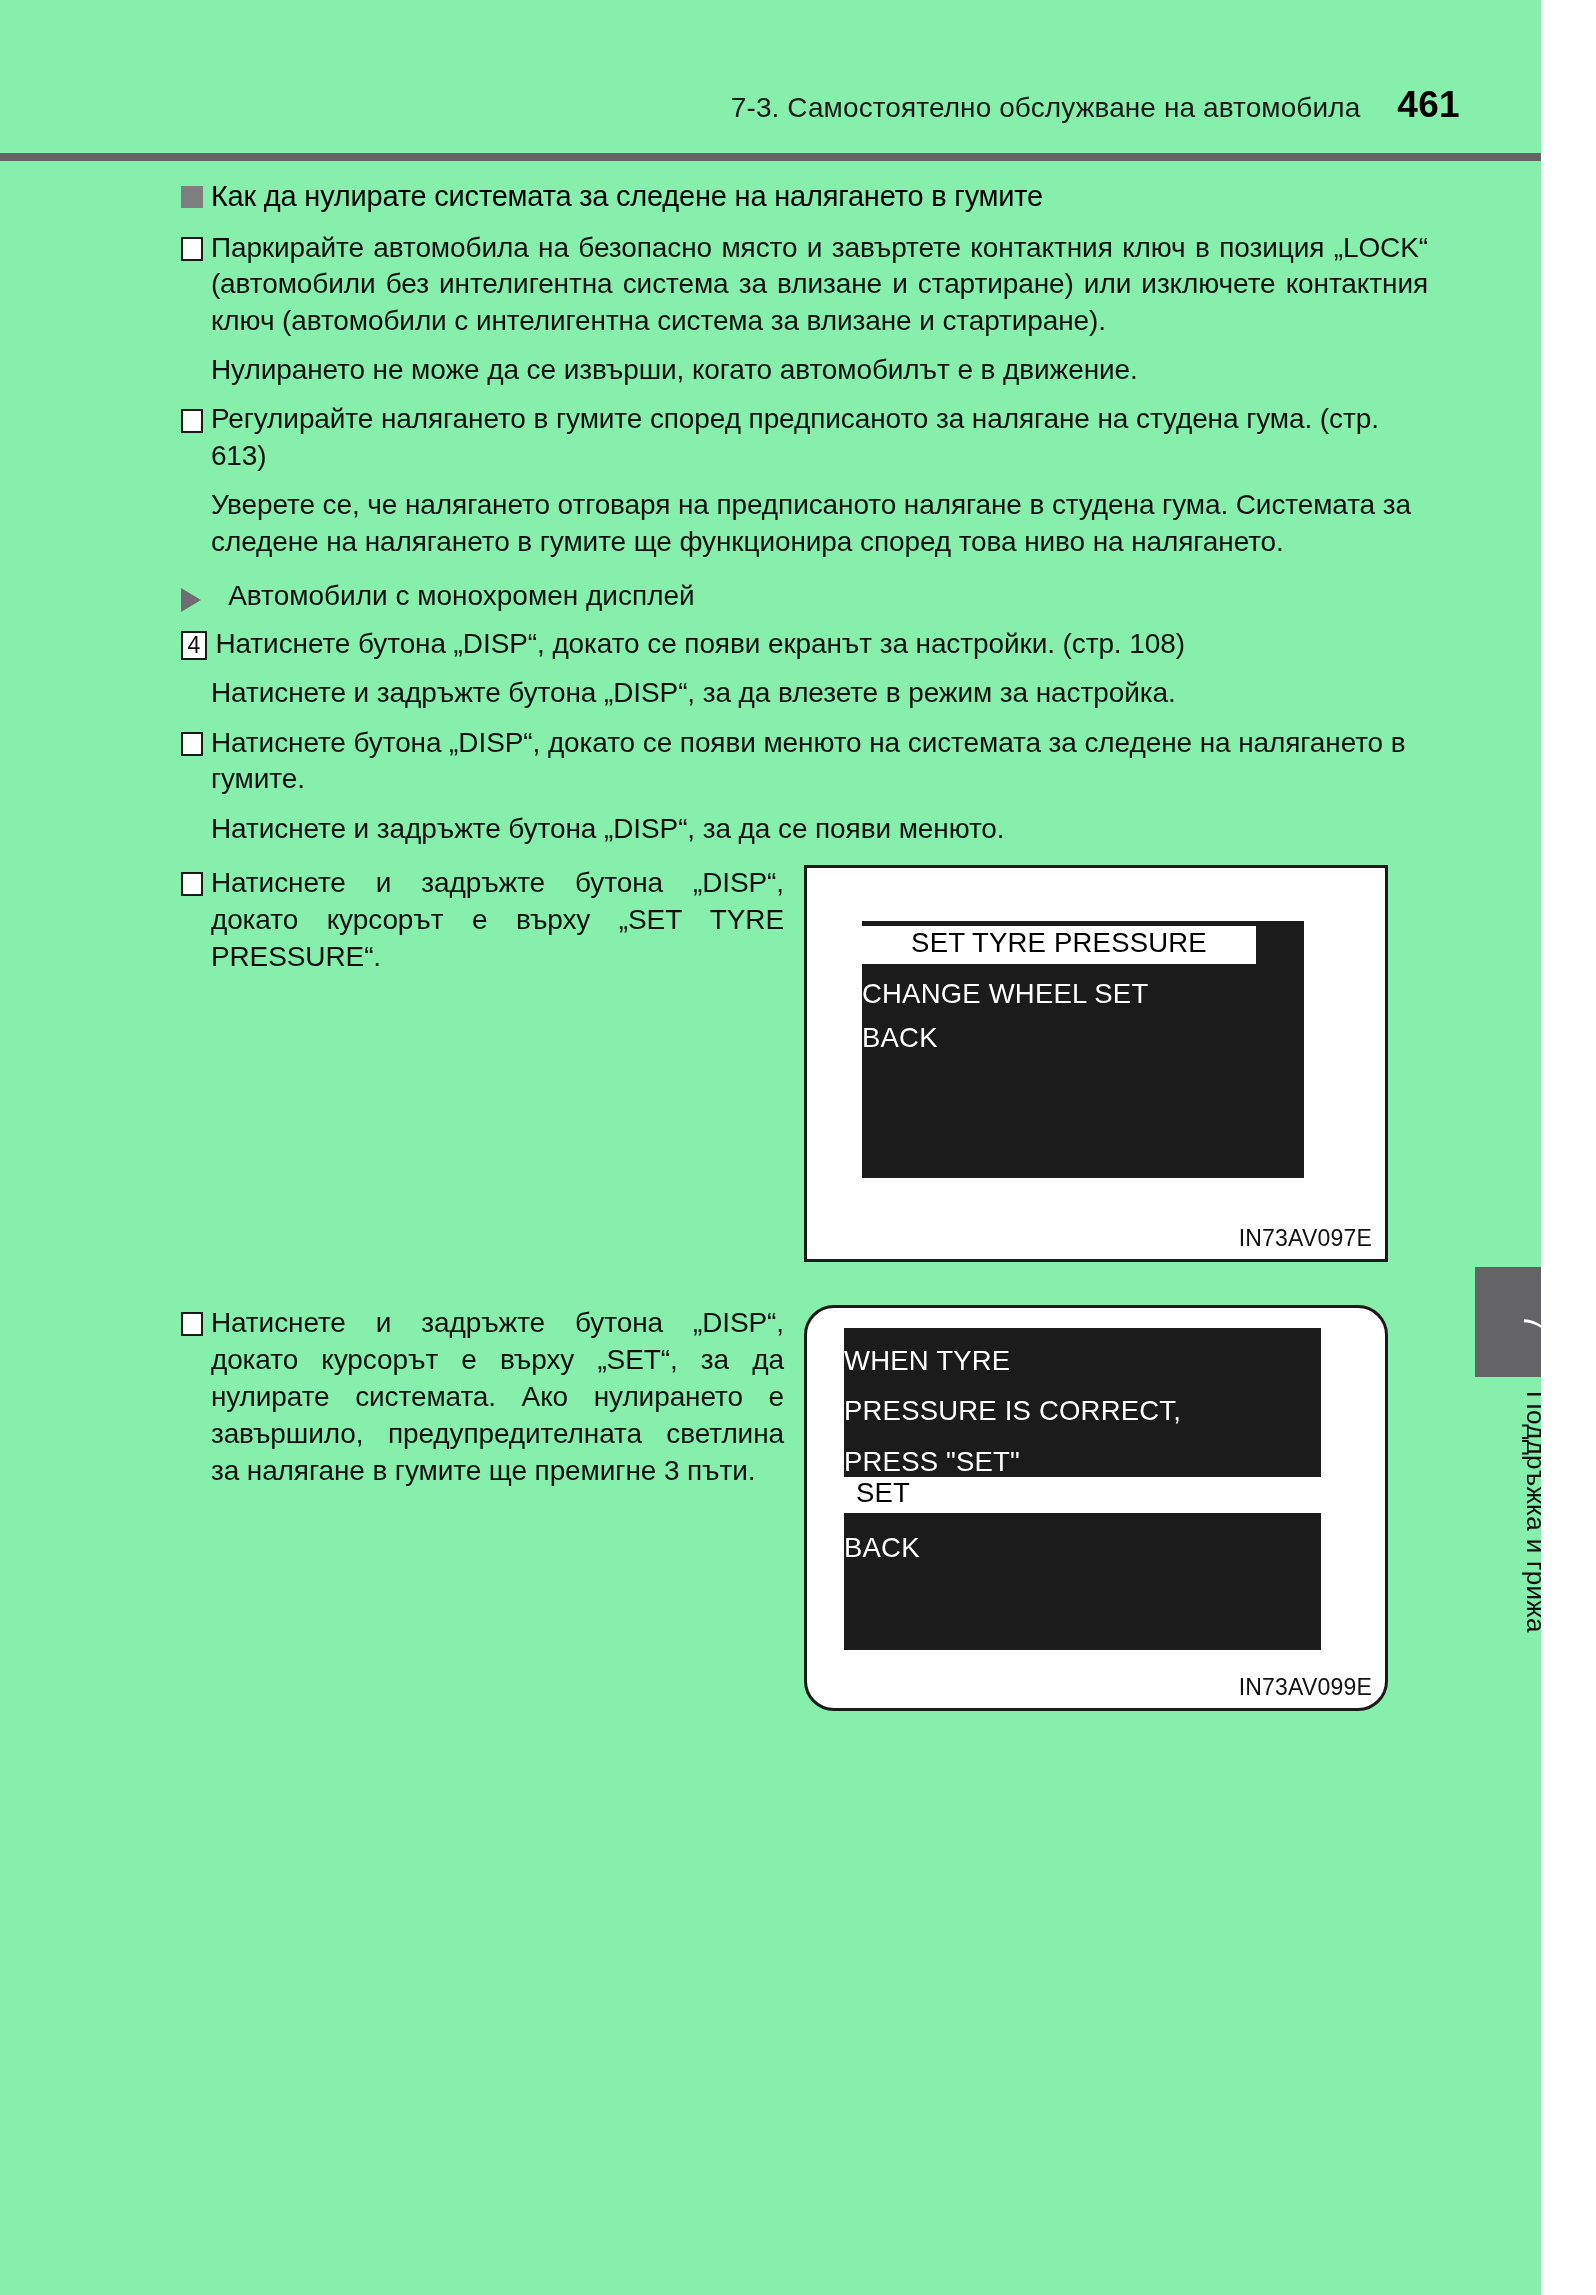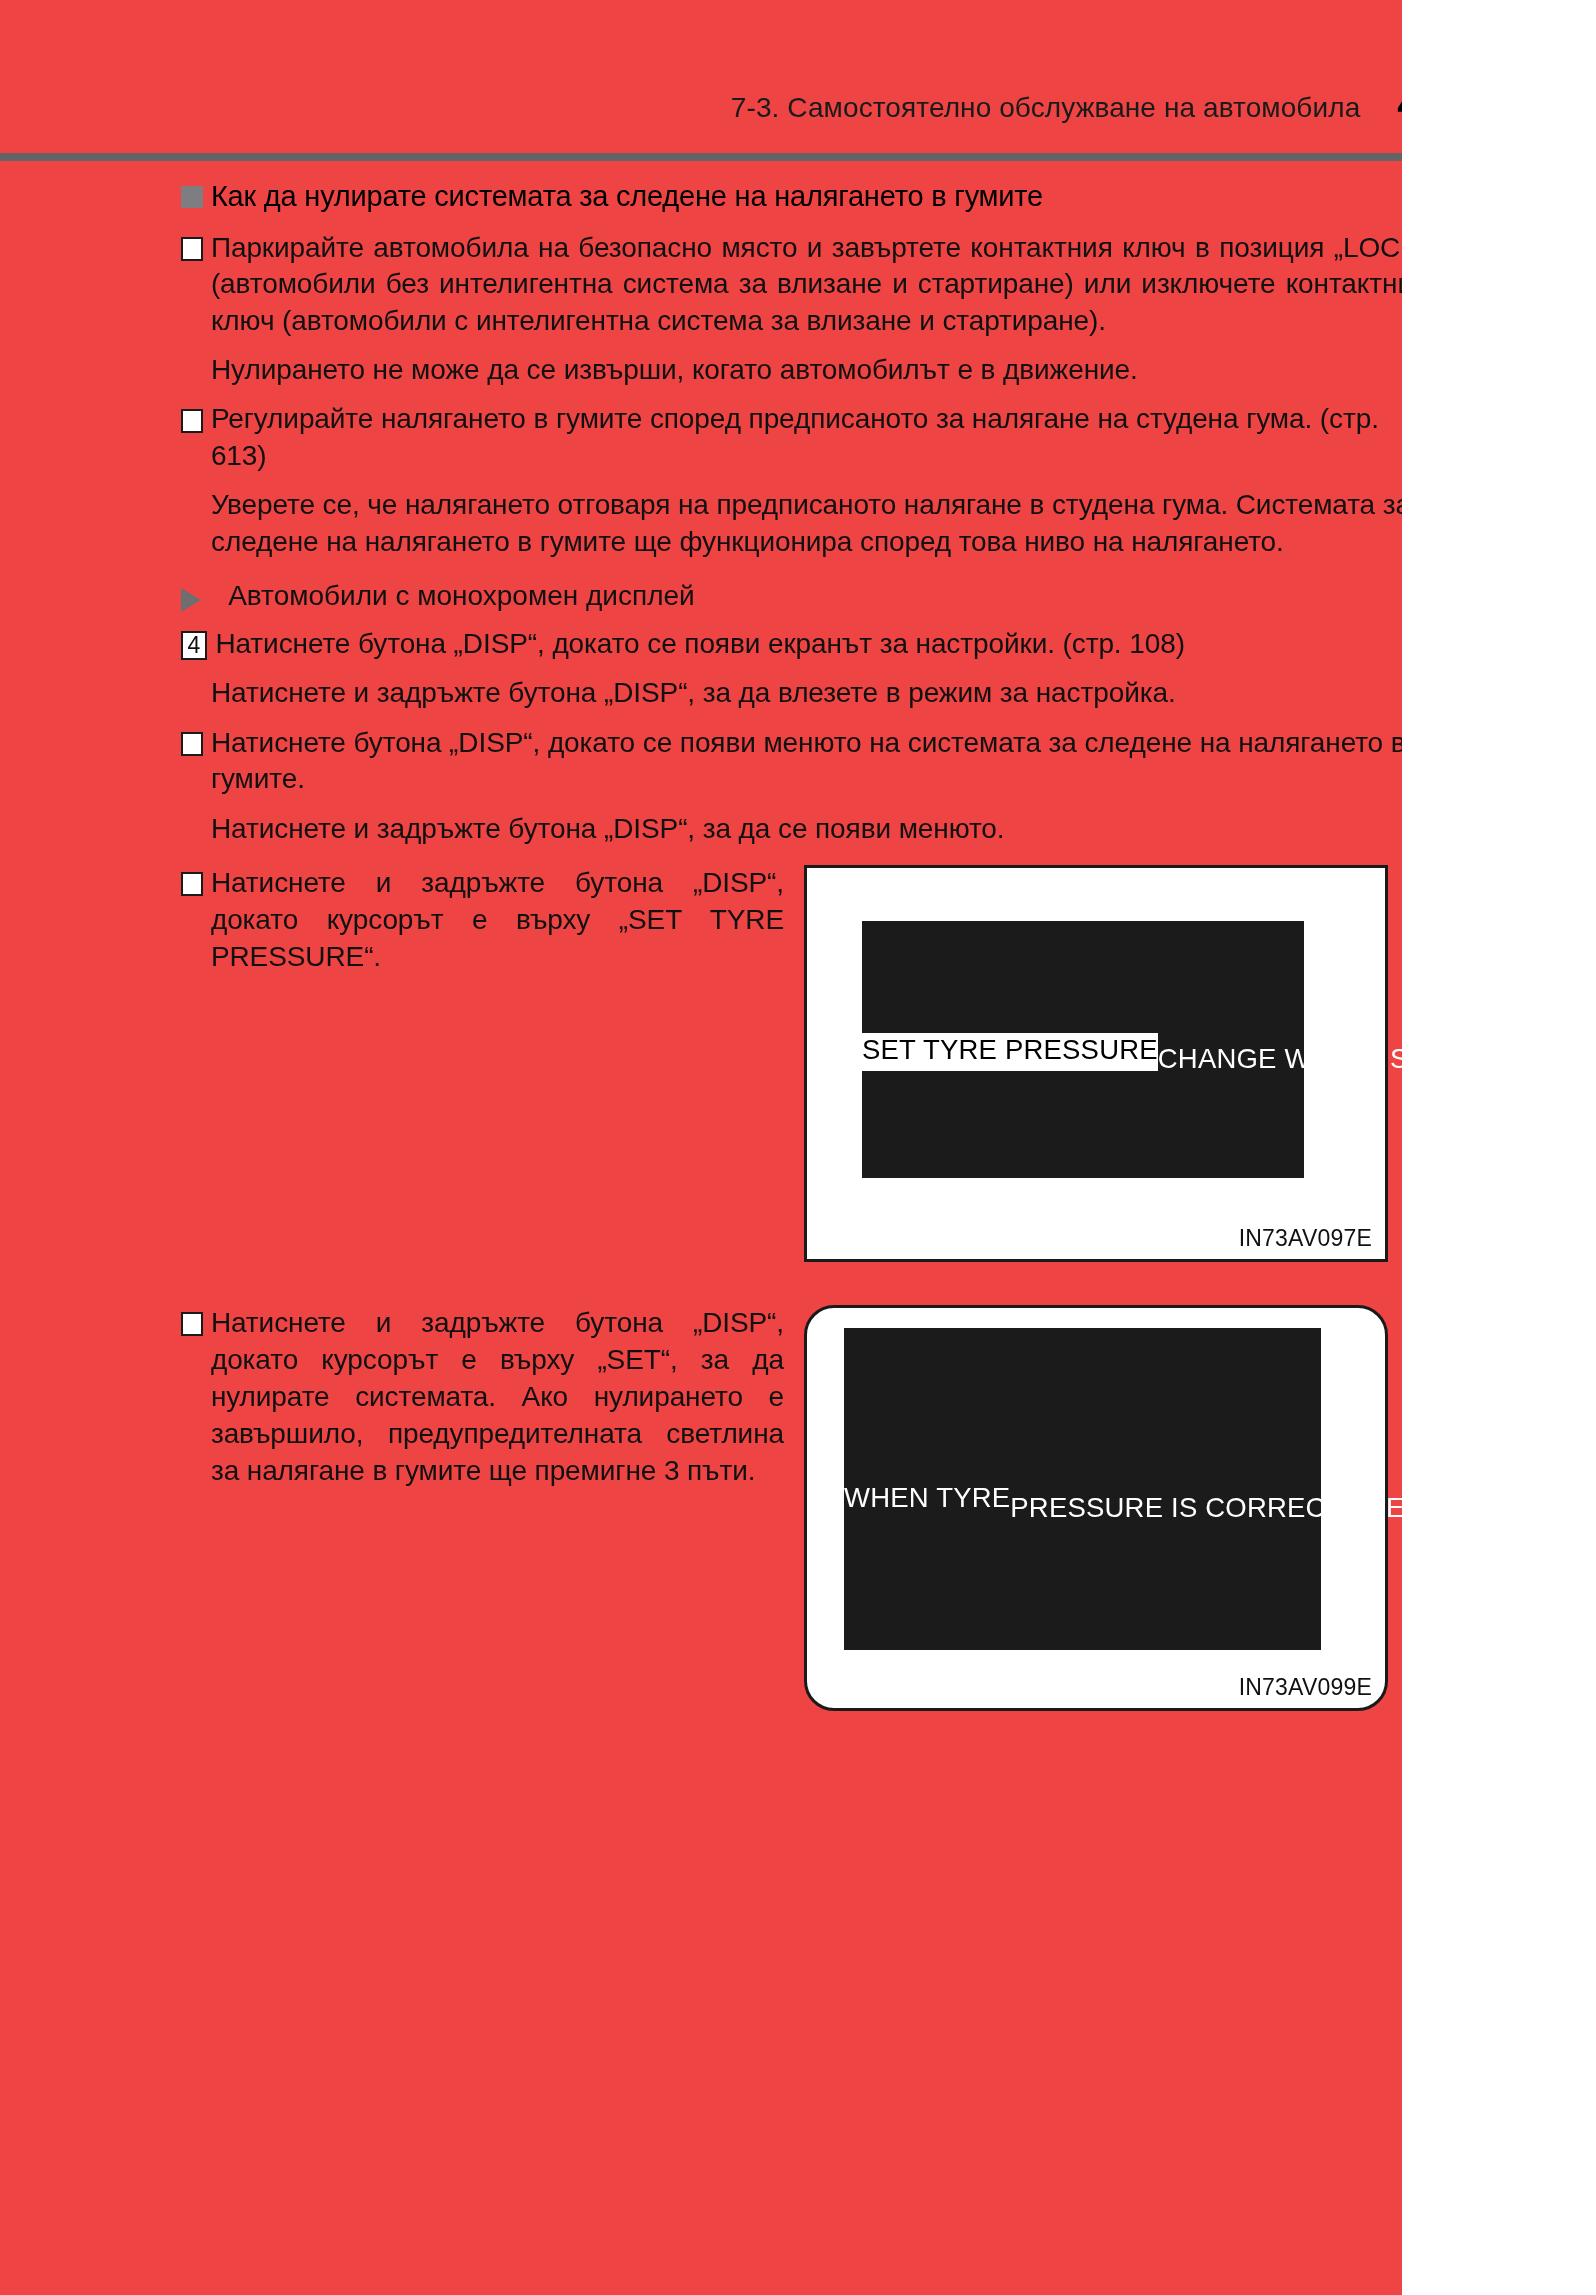--- a/index.html
+++ b/index.html
@@ -8,23 +8,23 @@
     padding: 0;
     background: #ffffff;
   }
   body {
     font-family: "Liberation Sans", sans-serif;
     color: #000000;
   }
 
   .page {
     position: relative;
-    width: 1402px;
+    width: 1541px;
     height: 2295px;
-    background: #ef4444;
+    background: #86efac;
     overflow: hidden;
   }
 
   
   .header {
     position: absolute;
     top: 84px;
     left: 0;
     width: 1597px;
     height: 48px;
@@ -173,22 +173,21 @@
     position: relative;
     margin-left: 20px;
   }
   .figure-1 { width: 584px; height: 397px; }
   .figure-2 { width: 584px; height: 406px; border-radius: 30px; }
 
   .lcd {
     background: #1b1b1b;
     position: absolute;
     display: flex;
-    flex-direction: row;
-    align-items: center;
+    flex-direction: column;
   }
   .lcd-1 {
     left: 55px;
     top: 53px;
     width: 442px;
     height: 257px;
     padding-top: 4.8px;
     box-sizing: border-box;
   }
   .lcd-2 {

